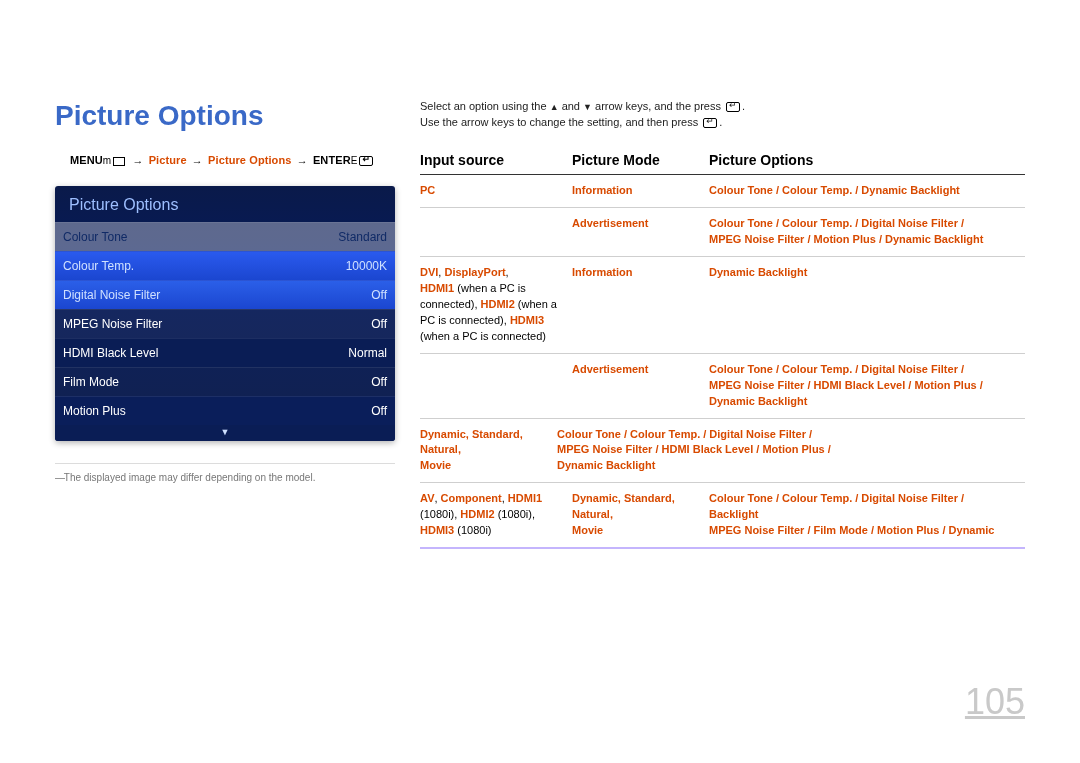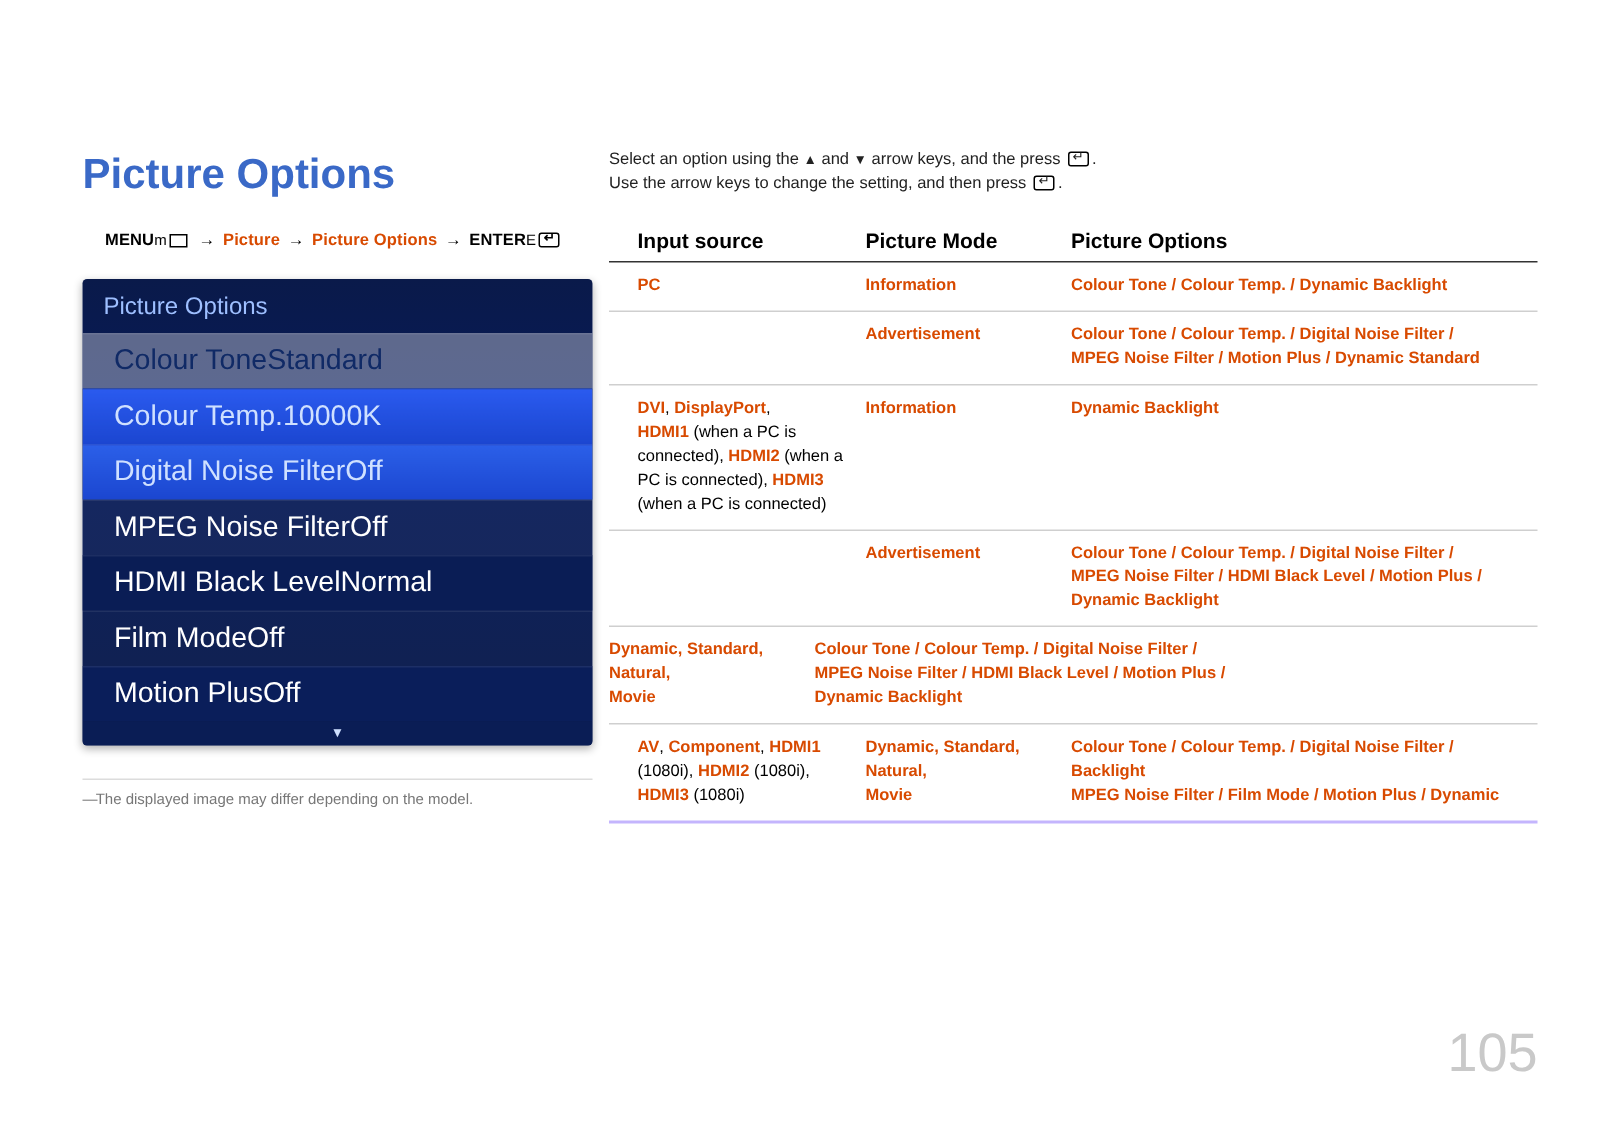--- a/index.html
+++ b/index.html
@@ -7,21 +7,21 @@
     width: 1080px;
     height: 763px;
     font-family: "Segoe UI", Arial, sans-serif;
     background: #fff;
     color: #000;
     position: relative;
   }
   .page {
     padding: 100px 55px 0 55px;
     display: flex;
-    gap: 11px;
+    gap: 25px;
   }
   .left-col { width: 340px; }
   .right-col { flex: 1; }
   .page-title {
     color: #3a69c7;
     font-size: 28px;
     font-weight: 600;
     margin-bottom: 22px;
   }
   .breadcrumb {
@@ -64,24 +64,24 @@
     box-shadow: 0 2px 6px rgba(0,0,0,0.3);
     margin-bottom: 22px;
   }
   .osd-title {
     padding: 10px 14px 8px 14px;
     font-size: 16px;
     color: #9ebfff;
   }
   .osd-row {
     display: flex;
-    justify-content: flex-start;
+    justify-content: space-between;
     align-items: center;
-    padding: 7px 21px;
-    font-size: 19px;
+    padding: 7px 8px;
+    font-size: 12px;
     border-top: 1px solid rgba(255,255,255,0.08);
   }
   .osd-row.r0 { background: rgba(255,255,255,0.35); color: #102a66; }
   .osd-row.r1 { background: linear-gradient(#2a5aee, #1b46d0); color: #cfe0ff; }
   .osd-row.r2 { background: linear-gradient(#2b5fe8, #1b46d0); color: #cfe0ff; }
   .osd-row.r3 { background: rgba(255,255,255,0.06); }
   .osd-row.r4 { background: #0a1d55; }
   .osd-row.r5 { background: rgba(255,255,255,0.03); }
   .osd-row.r6 { background: #0a1e5a; }
   .osd-scroll {
@@ -110,38 +110,39 @@
   .thead, .trow {
     display: flex;
     font-size: 11px;
   }
   .thead {
     font-weight: bold;
     border-bottom: 1.5px solid #333;
     padding-bottom: 6px;
     font-size: 14px;
   }
-  .c1 { width: 152px; padding-right: 8px; margin-left: 19px; }
+  .c1 { width: 152px; padding-right: 8px; }
   .c2 { width: 137px; padding-right: 8px; }
   .c3 { flex: 1; }
   .trow {
     border-bottom: 1px solid #cfcfcf;
     padding: 8px 0;
     line-height: 1.45;
   }
   .trow:last-child { border-bottom: 2px solid #c4b5fd; }
   .b { font-weight: bold; }
   .o { color: #d84a00; }
   .k { color: #000; }
   .page-num {
     position: absolute;
     right: 55px;
     bottom: 40px;
     font-size: 36px;
     color: #c9c9c9;
+    text-decoration: underline;
   }
 </style>
 </head>
 <body>
 
 <div class="page">
   <div class="left-col">
     <h1 class="page-title">Picture Options</h1>
 
     <div class="breadcrumb">
@@ -210,21 +211,21 @@
         <div class="c1 b o">PC</div>
         <div class="c2 b o">Information</div>
         <div class="c3 b o">Colour Tone / Colour Temp. / Dynamic Backlight</div>
       </div>
 
       <div class="trow">
         <div class="c1"></div>
         <div class="c2 b o">Advertisement</div>
         <div class="c3 b o">
           <div>Colour Tone / Colour Temp. / Digital Noise Filter /</div>
-          <div>MPEG Noise Filter / Motion Plus / Dynamic Standard</div>
+          <div>MPEG Noise Filter / Motion Plus / Dynamic Backlight</div>
         </div>
       </div>
 
       <div class="trow">
         <div class="c1">
           <span class="b o">DVI</span><span class="k">, </span><span class="b o">DisplayPort</span><span class="k">, </span><br>
           <span class="b o">HDMI1</span><span class="k"> (when a PC is connected), </span><span class="b o">HDMI2</span><span class="k"> (when a PC is connected), </span><span class="b o">HDMI3</span><span class="k"> (when a PC is connected)</span>
         </div>
         <div class="c2 b o">Information</div>
         <div class="c3 b o">

